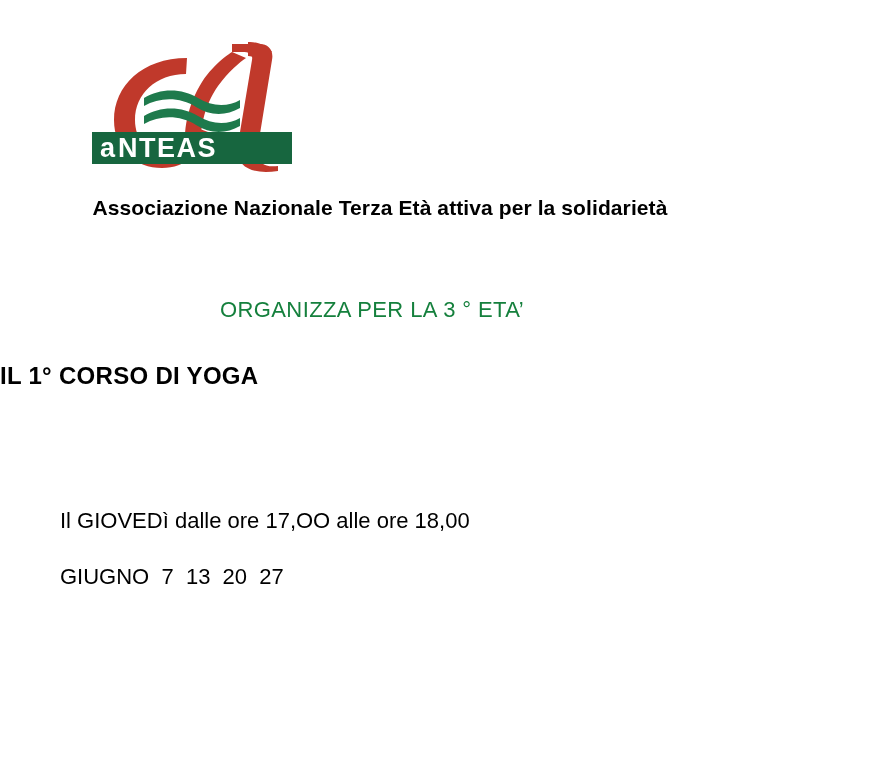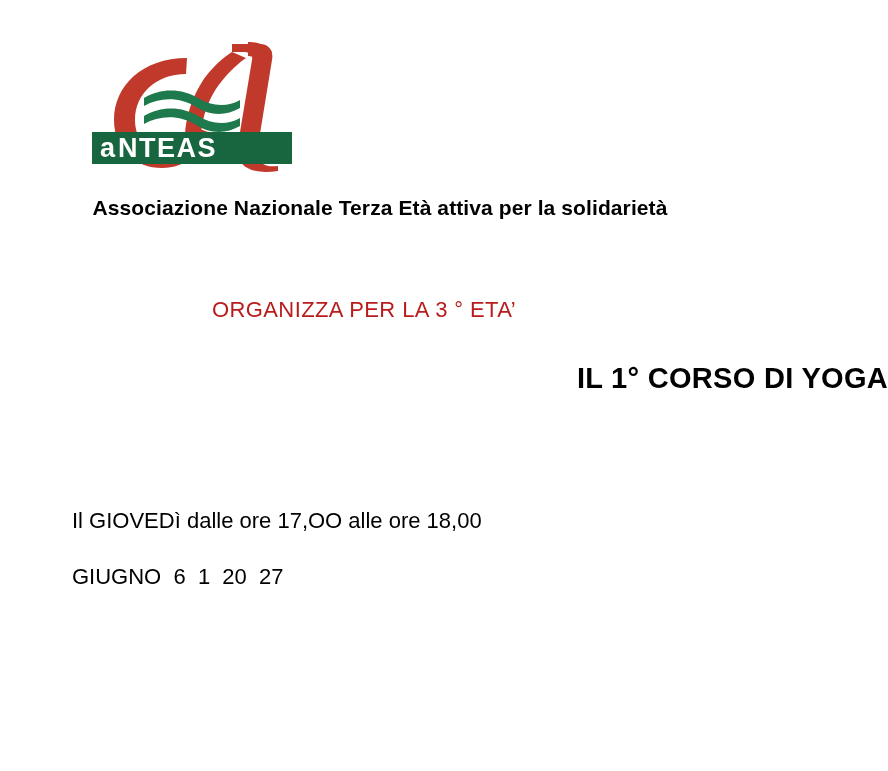--- a/index.html
+++ b/index.html
@@ -44,45 +44,45 @@
     text-align: center;
     font-size: 21px;
     font-weight: bold;
     letter-spacing: 0.1px;
     color: #000;
   }
 
   .organizza {
     position: absolute;
     top: 297px;
-    left: 0;
+    left: 8px;
     width: 728px;
     text-align: center;
     font-size: 22px;
     font-weight: normal;
     letter-spacing: 0.4px;
-    color: #b91c1c;
+    color: #15803d;
   }
 
   .corso {
     position: absolute;
     top: 362px;
     left: 0;
     width: 888px;
-    text-align: right;
-    font-size: 29px;
+    text-align: left;
+    font-size: 24px;
     font-weight: bold;
     letter-spacing: 0.3px;
     color: #000;
   }
 
   .body-lines {
     position: absolute;
     top: 493px;
-    left: 72px;
+    left: 60px;
     width: 780px;
   }
   .body-line {
     font-size: 22px;
     line-height: 56px;
     color: #000;
     white-space: pre;
   }
 </style>
 </head>
@@ -117,16 +117,16 @@
   </div>
 
   <div class="subtitle">Associazione Nazionale Terza Età attiva per la solidarietà</div>
 
   <div class="organizza">ORGANIZZA  PER LA 3 ° ETA’</div>
 
   <div class="corso">IL 1° CORSO DI  YOGA</div>
 
   <div class="body-lines">
     <div class="body-line">Il GIOVEDì dalle ore 17,OO alle ore 18,00</div>
-    <div class="body-line">GIUGNO  6  1  20  27</div>
+    <div class="body-line">GIUGNO  7  13  20  27</div>
   </div>
 
 </div>
 
 </body></html>

